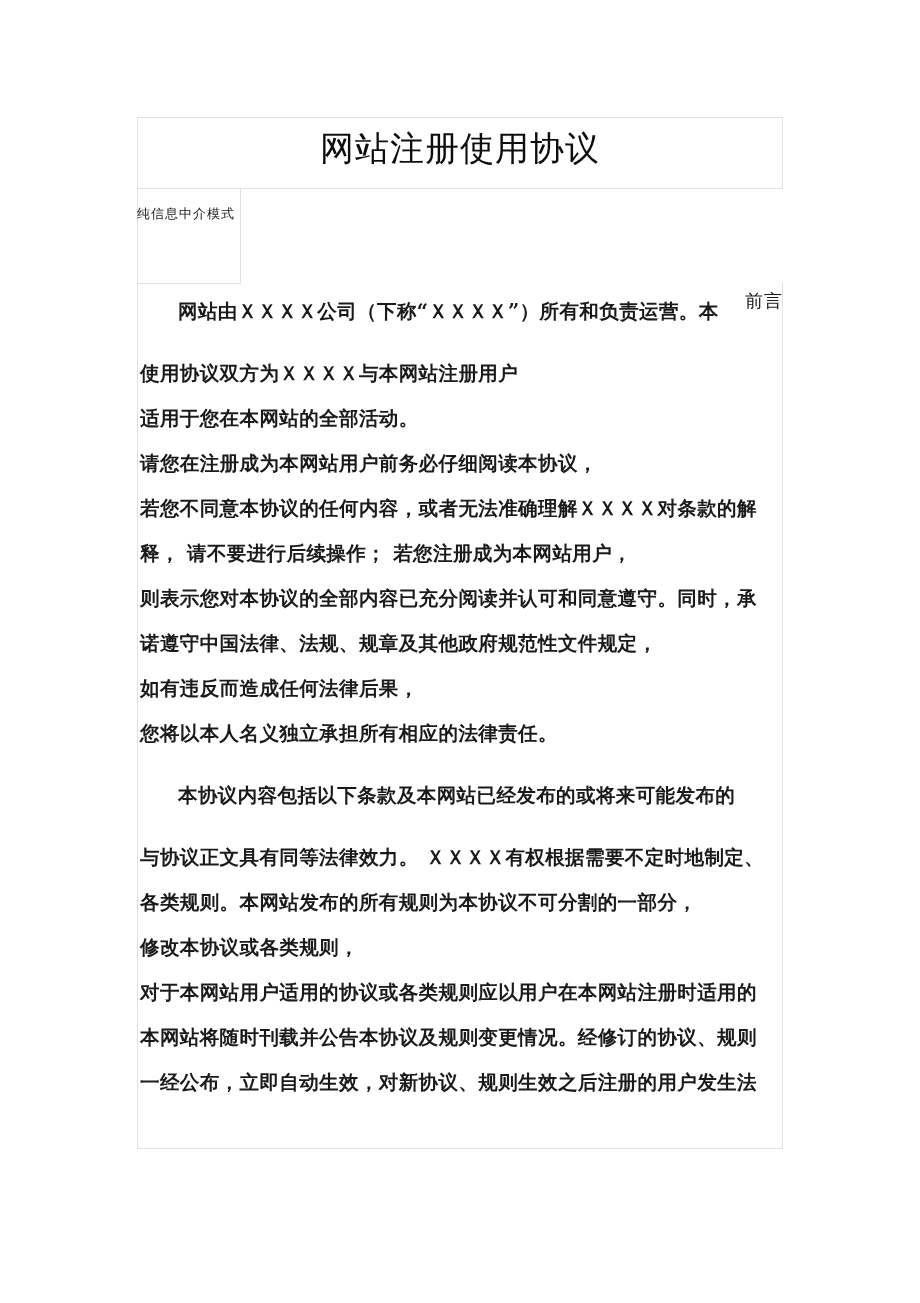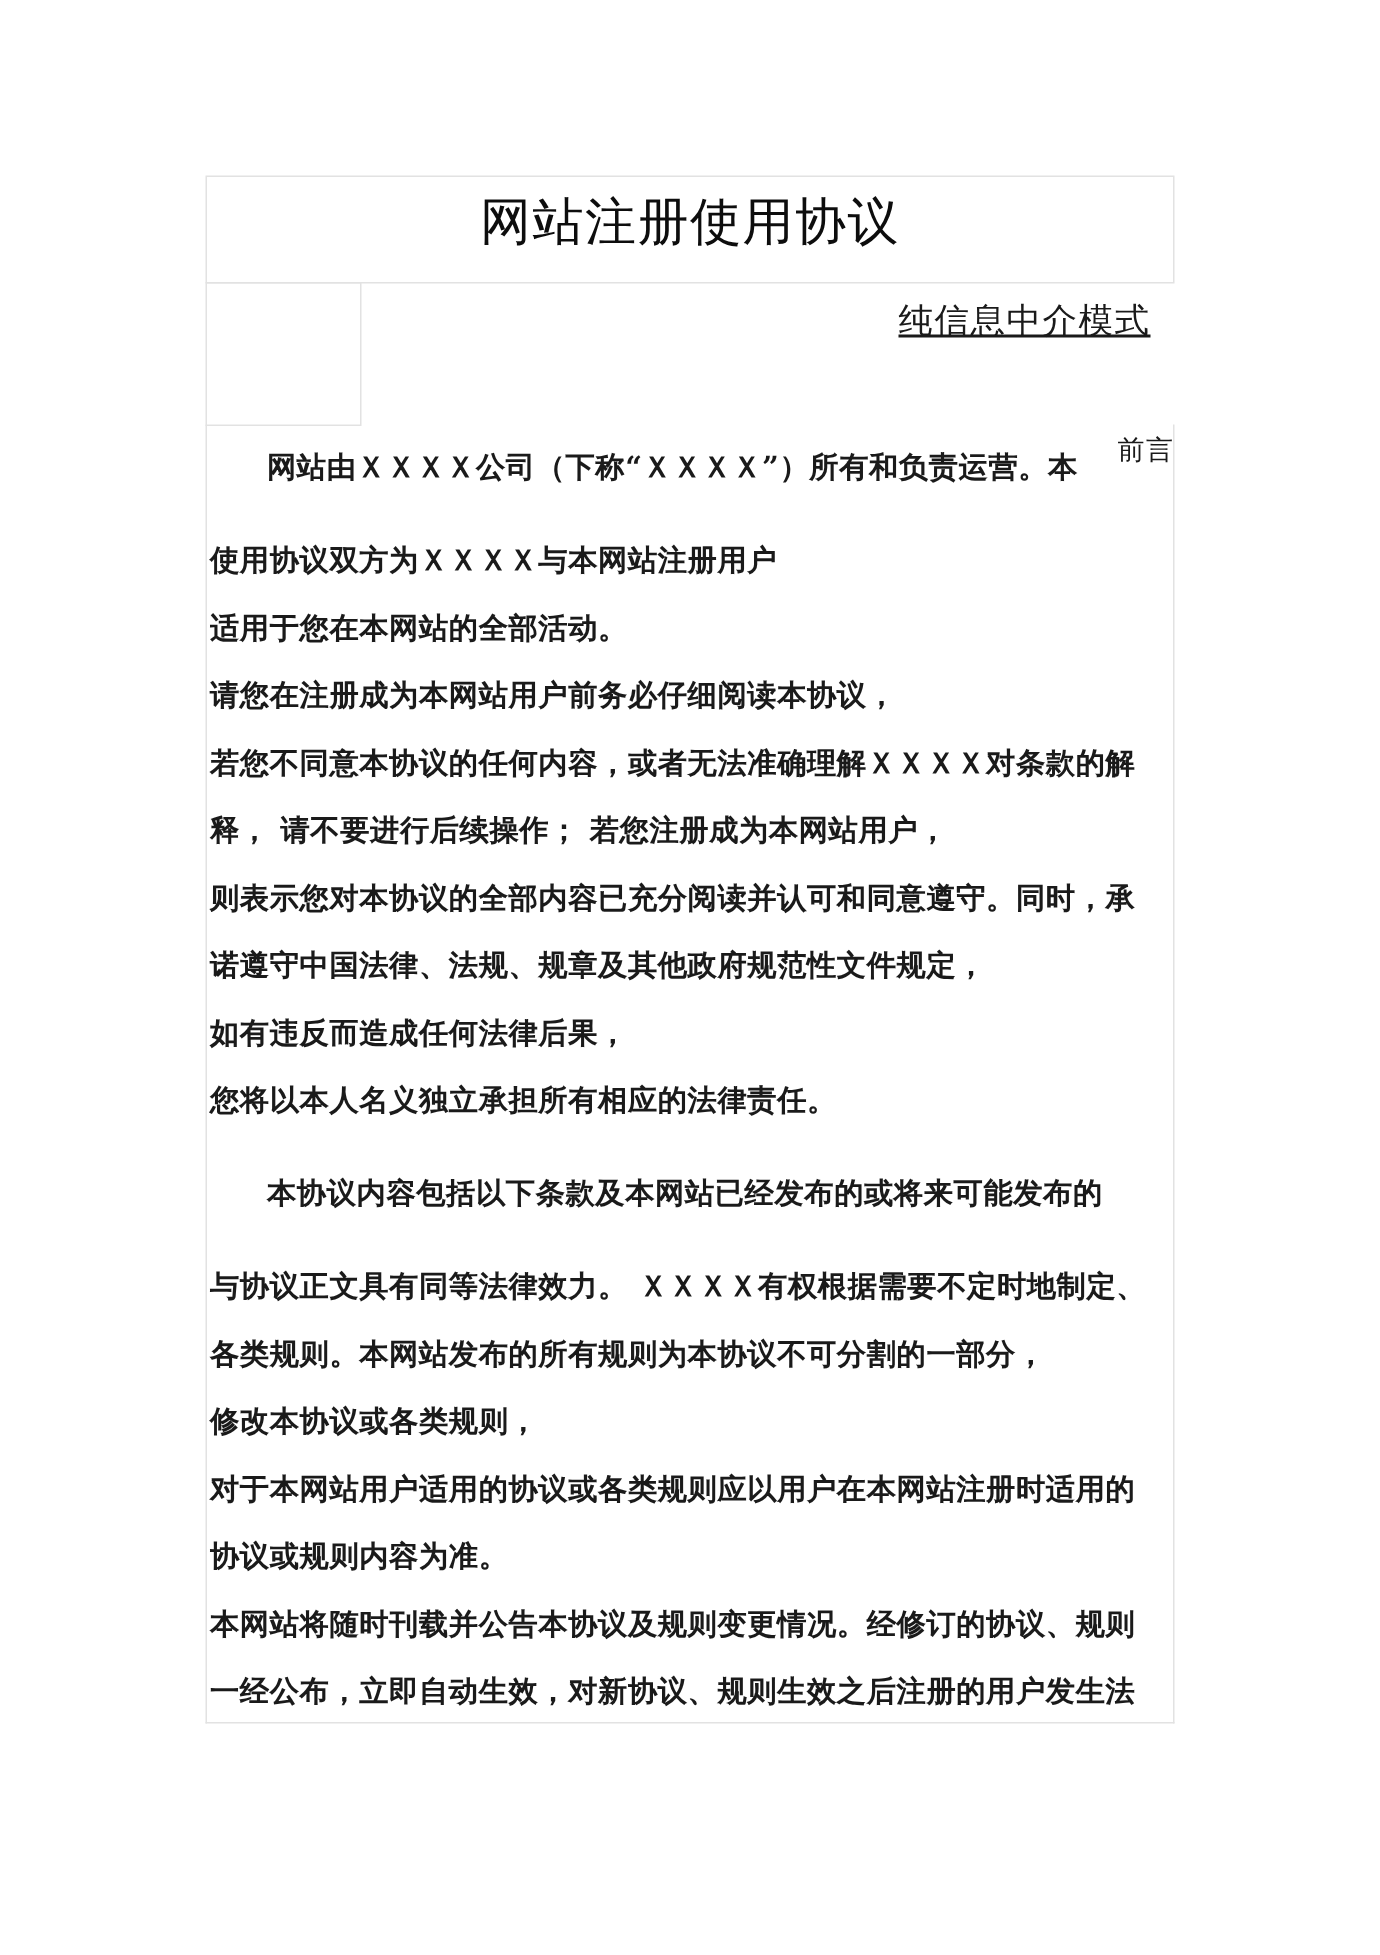--- a/index.html
+++ b/index.html
@@ -76,25 +76,23 @@
     font-weight: 400;
     color: #0d0d0d;
     white-space: nowrap;
   }
 
   .subtitle-right {
     position: absolute;
     left: 137px;
     top: 201px;
     width: 630px;
-    text-align: right;
-    font-size: 23px;
+    font-size: 13px;
     line-height: 26px;
     letter-spacing: 1px;
-    text-decoration: underline;
   }
 
   .section-heading {
     position: absolute;
     left: 137px;
     top: 248px;
     width: 646px;
     text-align: right;
     font-size: 18px;
     line-height: 26px;
@@ -154,19 +152,18 @@
         <p class="para">释， 请不要进行后续操作； 若您注册成为本网站用户，</p>
         <p class="para">则表示您对本协议的全部内容已充分阅读并认可和同意遵守。同时，承</p>
         <p class="para">诺遵守中国法律、法规、规章及其他政府规范性文件规定，</p>
         <p class="para">如有违反而造成任何法律后果，</p>
         <p class="para">您将以本人名义独立承担所有相应的法律责任。</p>
         <p class="para indent gap-after gap-before">本协议内容包括以下条款及本网站已经发布的或将来可能发布的</p>
         <p class="para">与协议正文具有同等法律效力。 ＸＸＸＸ有权根据需要不定时地制定、</p>
         <p class="para">各类规则。本网站发布的所有规则为本协议不可分割的一部分，</p>
         <p class="para">修改本协议或各类规则，</p>
         <p class="para">对于本网站用户适用的协议或各类规则应以用户在本网站注册时适用的</p>
-        <p class="para">协议或规则内容为准。</p>
         <p class="para">本网站将随时刊载并公告本协议及规则变更情况。经修订的协议、规则</p>
         <p class="para">一经公布，立即自动生效，对新协议、规则生效之后注册的用户发生法</p>
       </div>
 
   </div>
 </div>
 
 </body></html>

